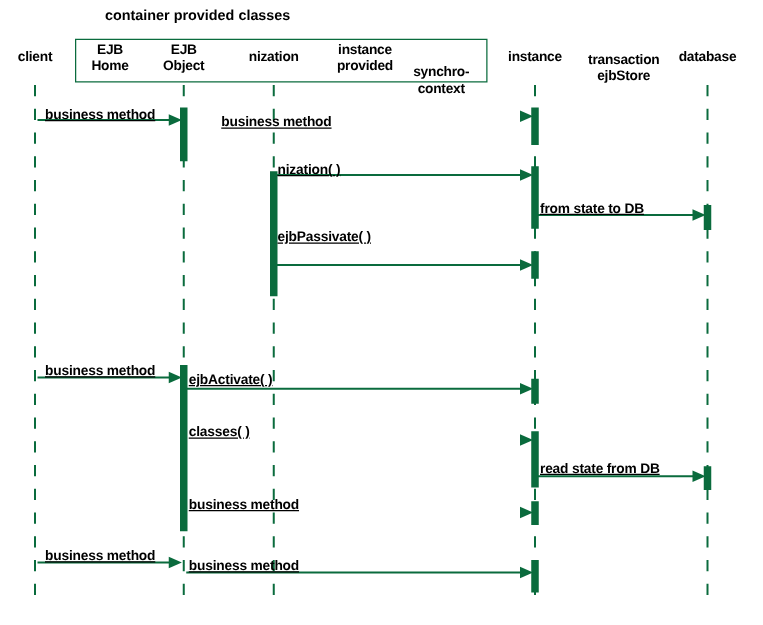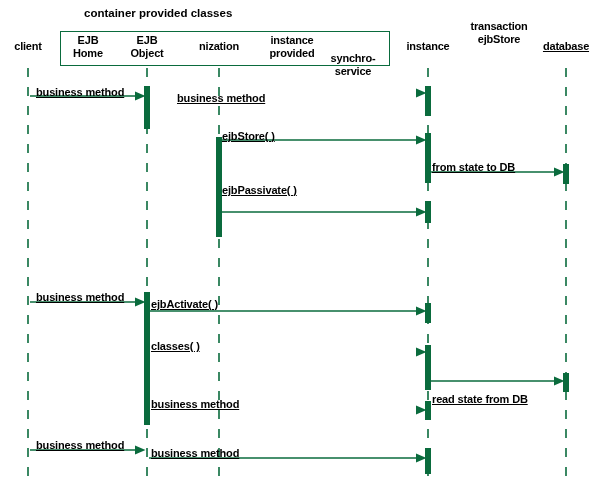--- a/index.html
+++ b/index.html
@@ -55,30 +55,30 @@
       </div>
       <div class="hdr" style="left: 174px; top: 40px; width: 90px;">
         <div>nization</div>
       </div>
       <div class="hdr" style="left: 247px; top: 34px; width: 90px;">
         <div>instance</div>
         <div>provided</div>
       </div>
       <div class="hdr" style="left: 308px; top: 52px; width: 90px;">
         <div>synchro-</div>
-        <div>service</div>
+        <div>context</div>
       </div>
       <div class="hdr" style="left: 383px; top: 40px; width: 90px;">
         <div>instance</div>
       </div>
-      <div class="hdr" style="left: 454px; top: 20px; width: 90px;">
+      <div class="hdr" style="left: 454px; top: 42px; width: 90px;">
         <div>transaction</div>
         <div>ejbStore</div>
       </div>
-      <div class="hdr" style="left: 521px; top: 40px; width: 90px; text-decoration: underline;">
+      <div class="hdr" style="left: 521px; top: 40px; width: 90px;">
         <div>database</div>
       </div>
     </div>
 
   <svg id="svglayer" width="610" height="500" xmlns="http://www.w3.org/2000/svg">
     <defs>
       <marker id="ah" markerWidth="9" markerHeight="8" refX="8.6" refY="4" orient="auto" markerUnits="userSpaceOnUse">
         <path d="M0,0 L9,4 L0,8 z" fill="#0a6b3d"></path>
       </marker>
     </defs>
@@ -125,25 +125,25 @@
       <div class="actbar" style="left: 425px; top: 303px; width: 6px; height: 20px;"></div>
       <div class="actbar" style="left: 425px; top: 345px; width: 6px; height: 45px;"></div>
       <div class="actbar" style="left: 563px; top: 373px; width: 6px; height: 19px;"></div>
       <div class="actbar" style="left: 425px; top: 401px; width: 6px; height: 19px;"></div>
       <div class="actbar" style="left: 425px; top: 448px; width: 6px; height: 26px;"></div>
     </div>
 
   <div id="labels">
       <div class="msg-label" style="left: 36px; top: 86px;">business method</div>
       <div class="msg-label" style="left: 177px; top: 92px;">business method</div>
-      <div class="msg-label" style="left: 222px; top: 130px;">ejbStore( )</div>
+      <div class="msg-label" style="left: 222px; top: 130px;">nization( )</div>
       <div class="msg-label" style="left: 432px; top: 161px;">from state to DB</div>
       <div class="msg-label" style="left: 222px; top: 184px;">ejbPassivate( )</div>
       <div class="msg-label" style="left: 36px; top: 291px;">business method</div>
       <div class="msg-label" style="left: 151px; top: 298px;">ejbActivate( )</div>
       <div class="msg-label" style="left: 151px; top: 340px;">classes( )</div>
-      <div class="msg-label" style="left: 432px; top: 369px; margin-top: 24px;">read state from DB</div>
+      <div class="msg-label" style="left: 432px; top: 369px;">read state from DB</div>
       <div class="msg-label" style="left: 151px; top: 398px;">business method</div>
       <div class="msg-label" style="left: 36px; top: 439px;">business method</div>
       <div class="msg-label" style="left: 151px; top: 447px;">business method</div>
     </div>
 
 </div>
 
 </body></html>

